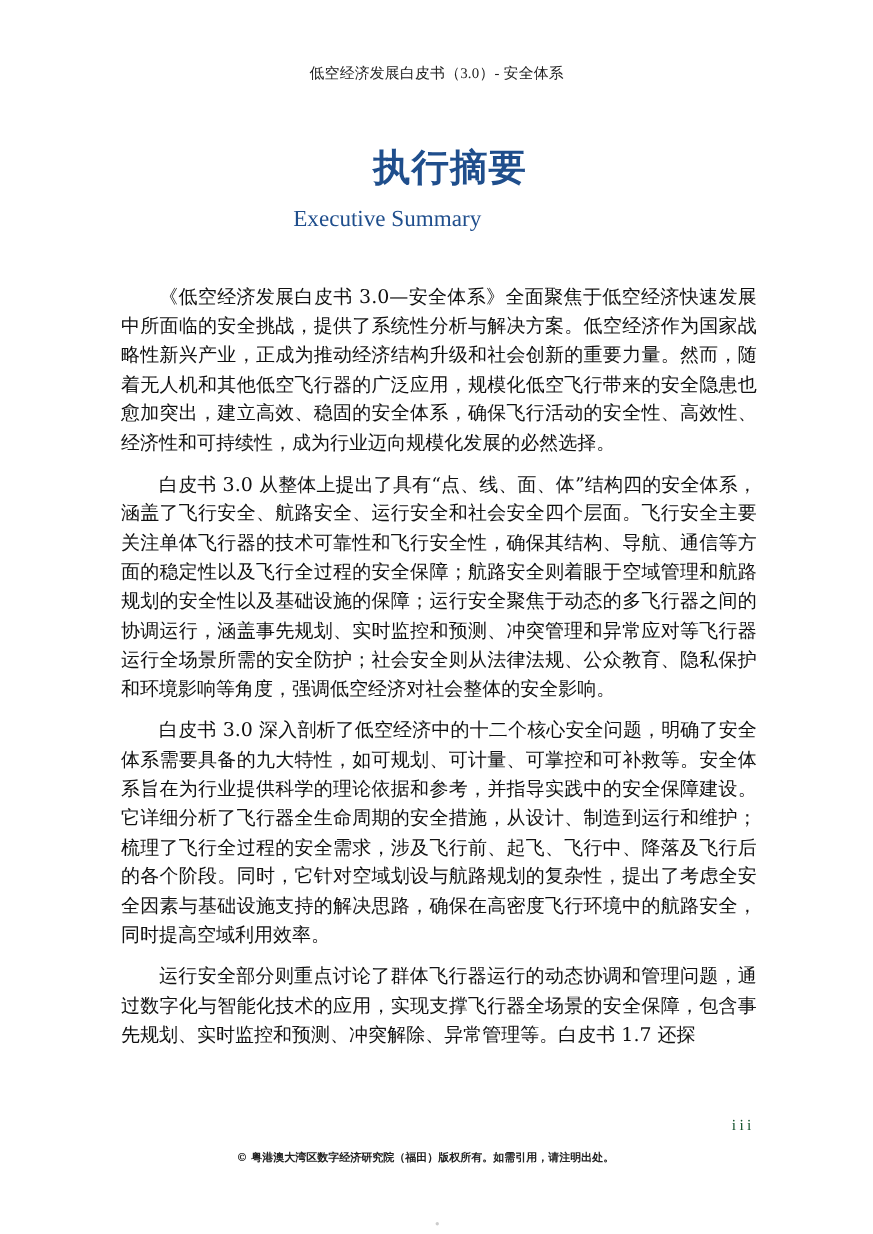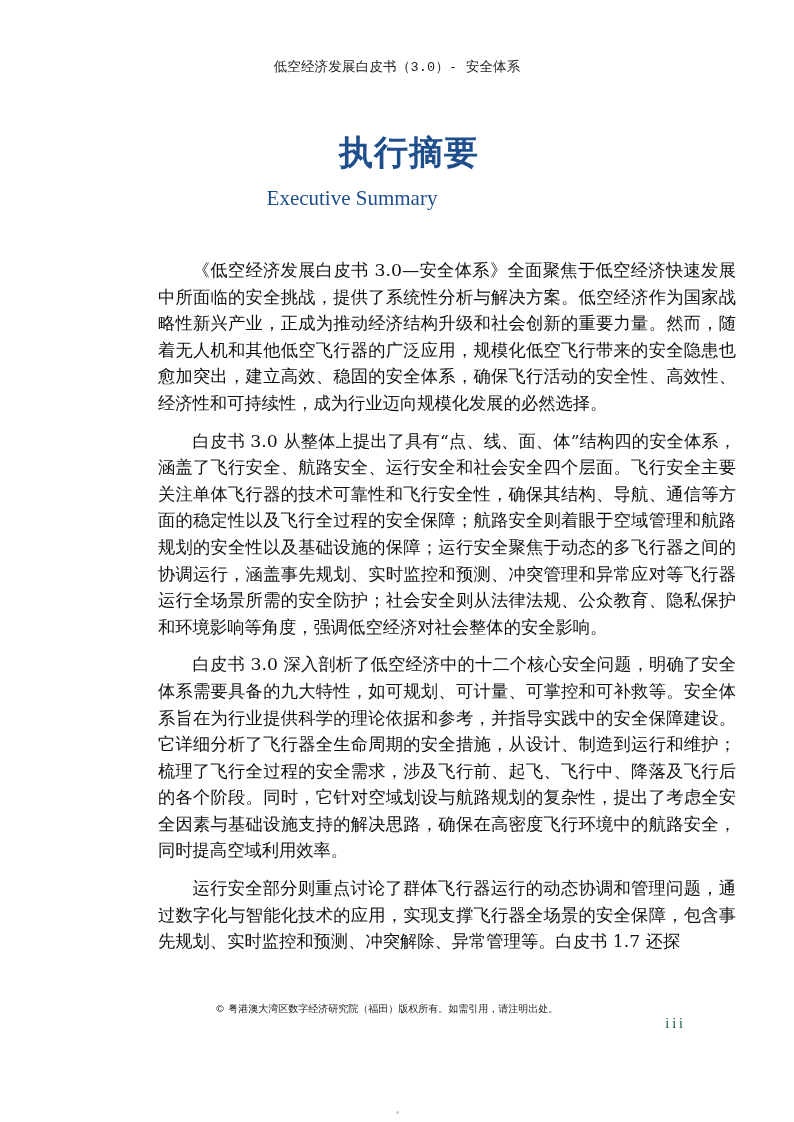--- a/index.html
+++ b/index.html
@@ -14,21 +14,21 @@
       overflow: hidden;
       font-family: "DejaVu Serif", "Liberation Serif", serif;
       color: #111111;
     }
     .running-header {
       position: absolute;
       top: 58px;
       left: 0;
       width: 794px;
       text-align: center;
-      font-family: Liberation Mono, monospace;
+      font-family: Liberation Serif, serif;
       font-size: 13.5px;
       color: #222222;
       letter-spacing: 0.2px;
     }
     .title {
       position: absolute;
       top: 118px;
       left: 0;
       width: 794px;
       text-align: center;
@@ -46,21 +46,20 @@
       text-align: center;
       font-family: "Liberation Serif", "DejaVu Serif", serif;
       font-size: 21px;
       color: #1f4e8c;
     }
     .body-text {
       position: absolute;
       top: 257px;
       left: 110px;
       width: 578px;
-      margin-left: 48px;
     }
     .body-text p {
       margin: 0 0 11px 0;
       font-size: 17.3px;
       line-height: 26.6px;
       text-indent: 2em;
       text-align: justify;
       text-justify: inter-character;
       color: #111111;
     }
@@ -69,25 +68,25 @@
       top: 1016px;
       right: 108px;
       font-family: "Liberation Serif", "DejaVu Serif", serif;
       font-size: 14px;
       letter-spacing: 3px;
       color: #14532d;
       text-align: center;
     }
     .copyright {
       position: absolute;
-      top: 1002px;
+      top: 1045px;
       left: 215px;
       font-size: 10px;
       color: #222222;
-      font-weight: normal;
+      font-weight: bold;
     }
     .dot-mark {
       position: absolute;
       top: 1111px;
       left: 396px;
       width: 3px;
       height: 3px;
       background: #cccccc;
       border-radius: 50%;
     }

